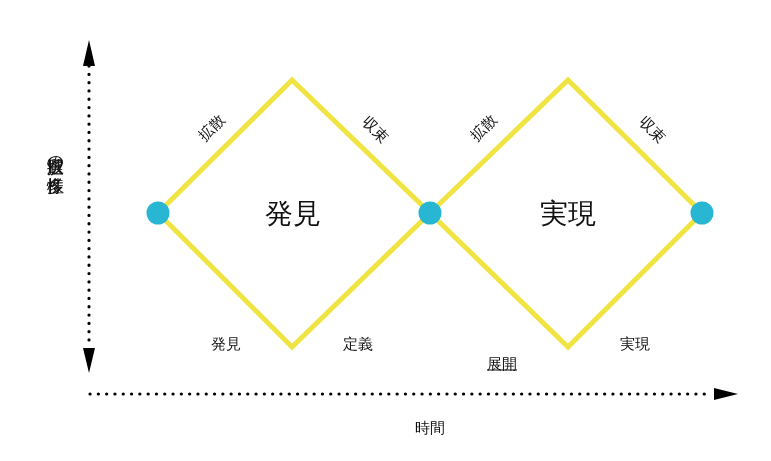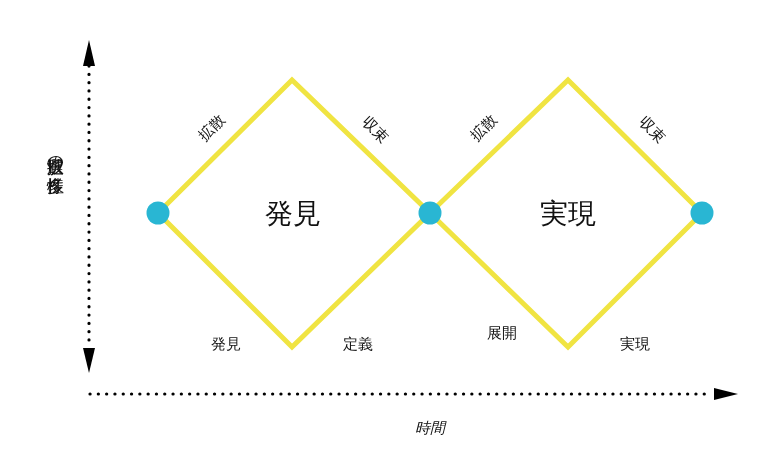--- a/index.html
+++ b/index.html
@@ -36,25 +36,25 @@
   </g>
 
   <g fill="#29b6d3">
     <circle cx="158" cy="213" r="11.5"></circle>
     <circle cx="430" cy="213" r="11.5"></circle>
     <circle cx="702" cy="213" r="11.5"></circle>
   </g>
 </svg>
 
 <div class="vlabel">選択肢の多様性</div>
-<div class="lbl small" style="left:430px; top:428px;font-style:italic;">時間</div>
+<div class="lbl small" style="left:430px; top:428px;">時間</div>
 
 <div class="lbl center" style="left:293px; top:214px;">発見</div>
 <div class="lbl small rot-up" style="left:212px; top:128px;">拡散</div>
 <div class="lbl small rot-down" style="left:375px; top:130px;">収束</div>
 <div class="lbl small" style="left:226px; top:344px;">発見</div>
 <div class="lbl small" style="left:358px; top:344px;text-align:right;">定義</div>
 
 <div class="lbl center" style="left:568px; top:214px;">実現</div>
 <div class="lbl small rot-up" style="left:484px; top:128px;">拡散</div>
 <div class="lbl small rot-down" style="left:652px; top:130px;">収束</div>
-<div class="lbl small" style="left:502px; top:333px;">展開</div>
+<div class="lbl small" style="left:502px; top:364px;text-decoration:underline;">展開</div>
 <div class="lbl small" style="left:635px; top:344px;">実現</div>
 
 </body></html>

